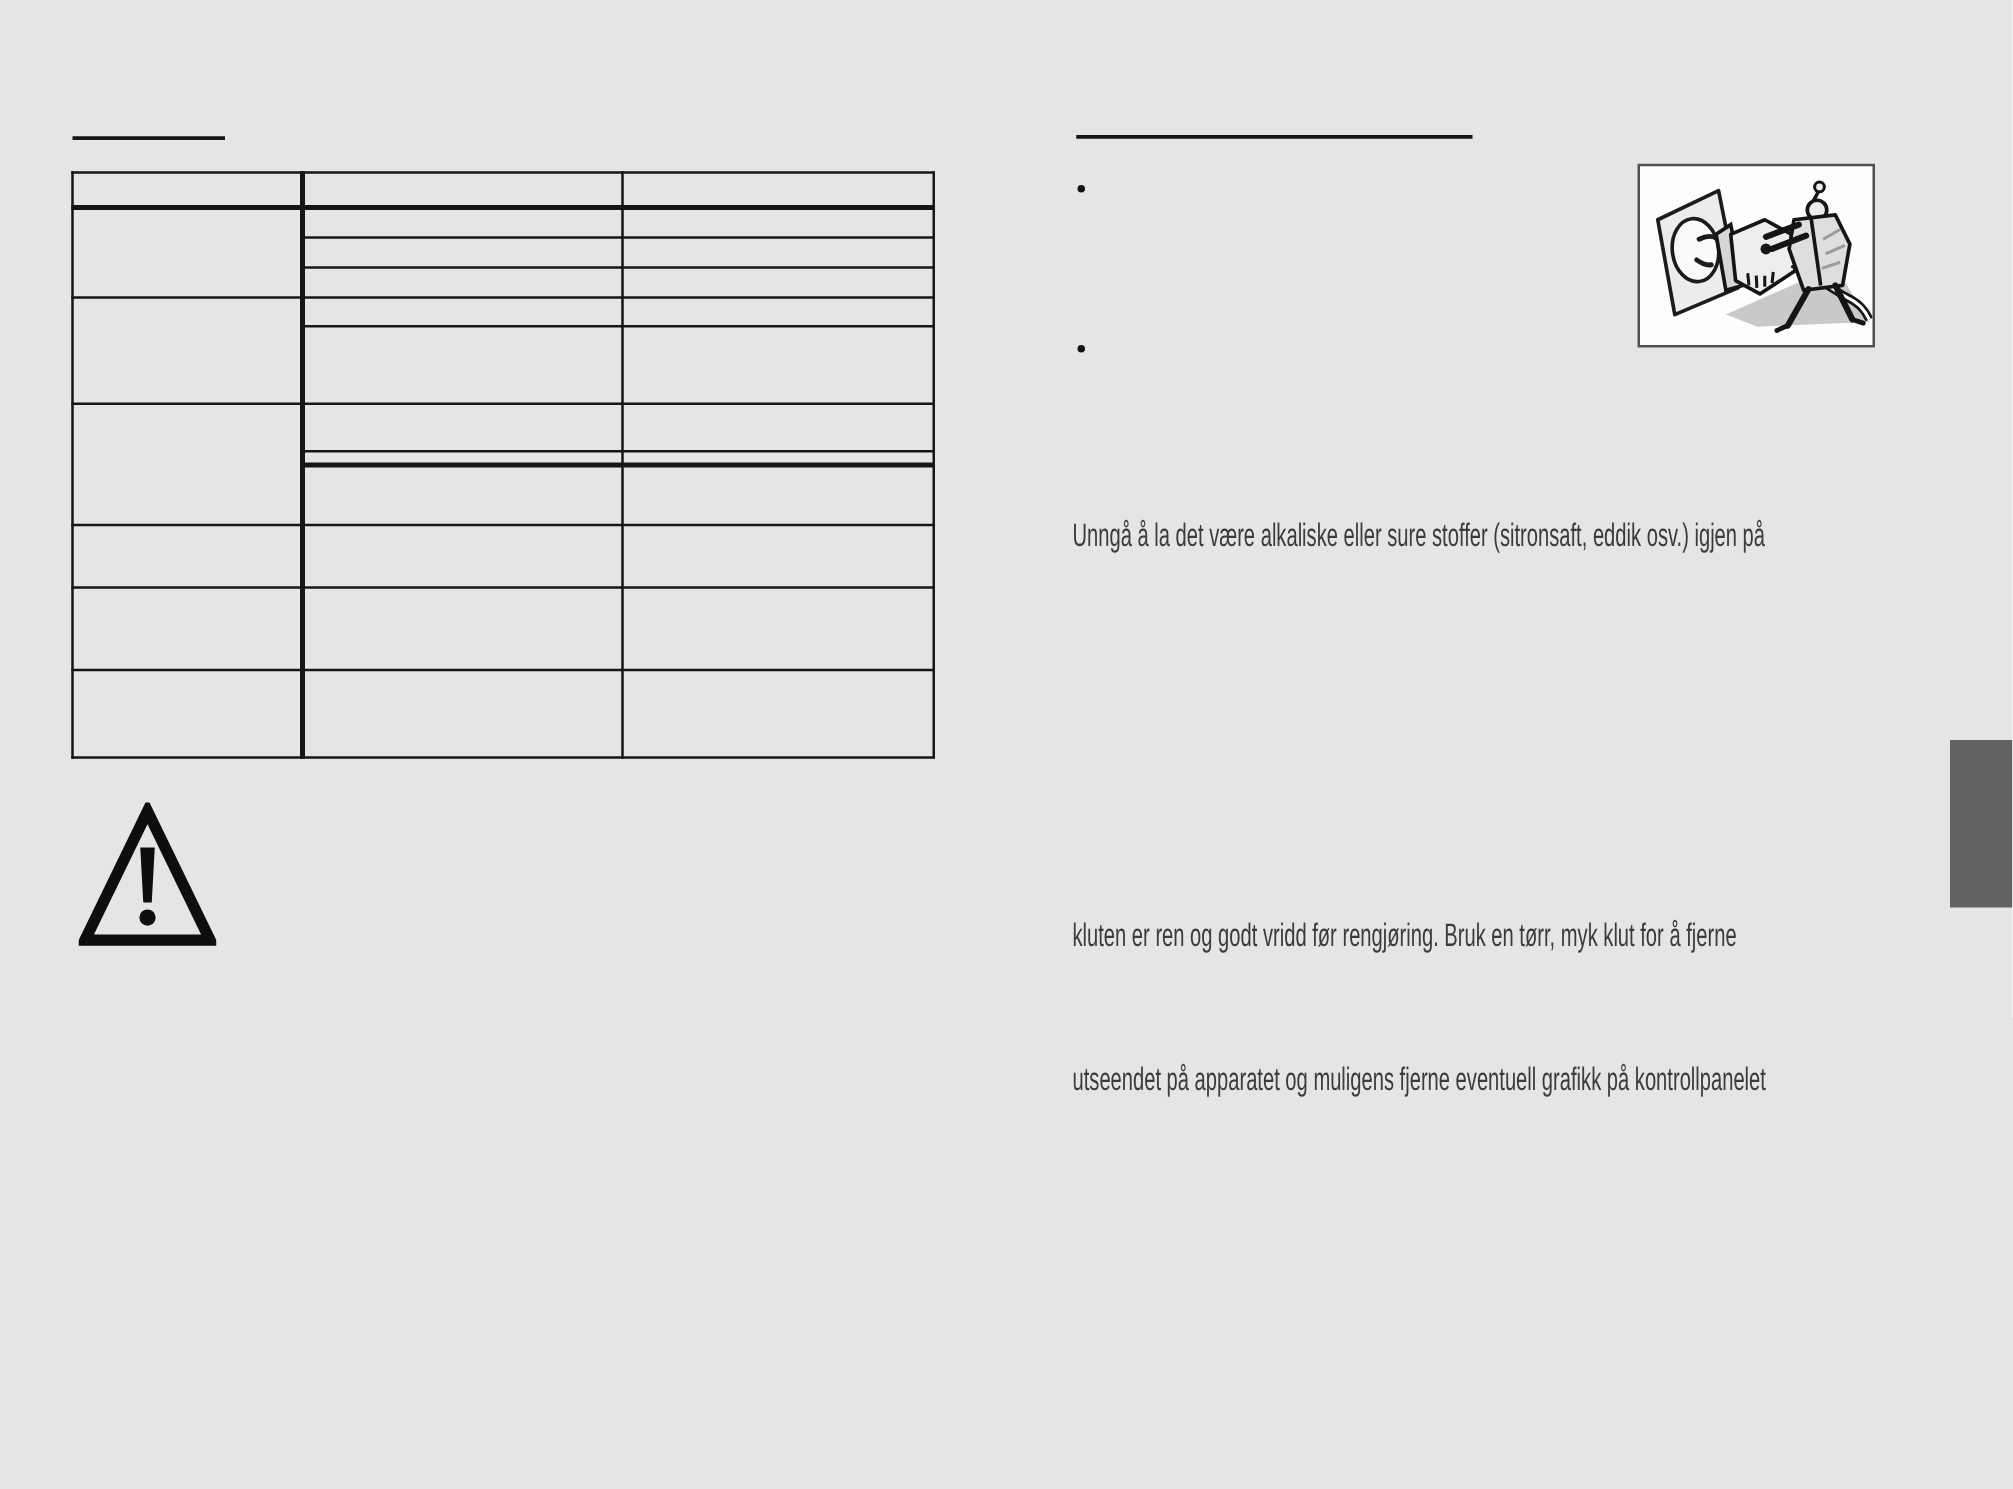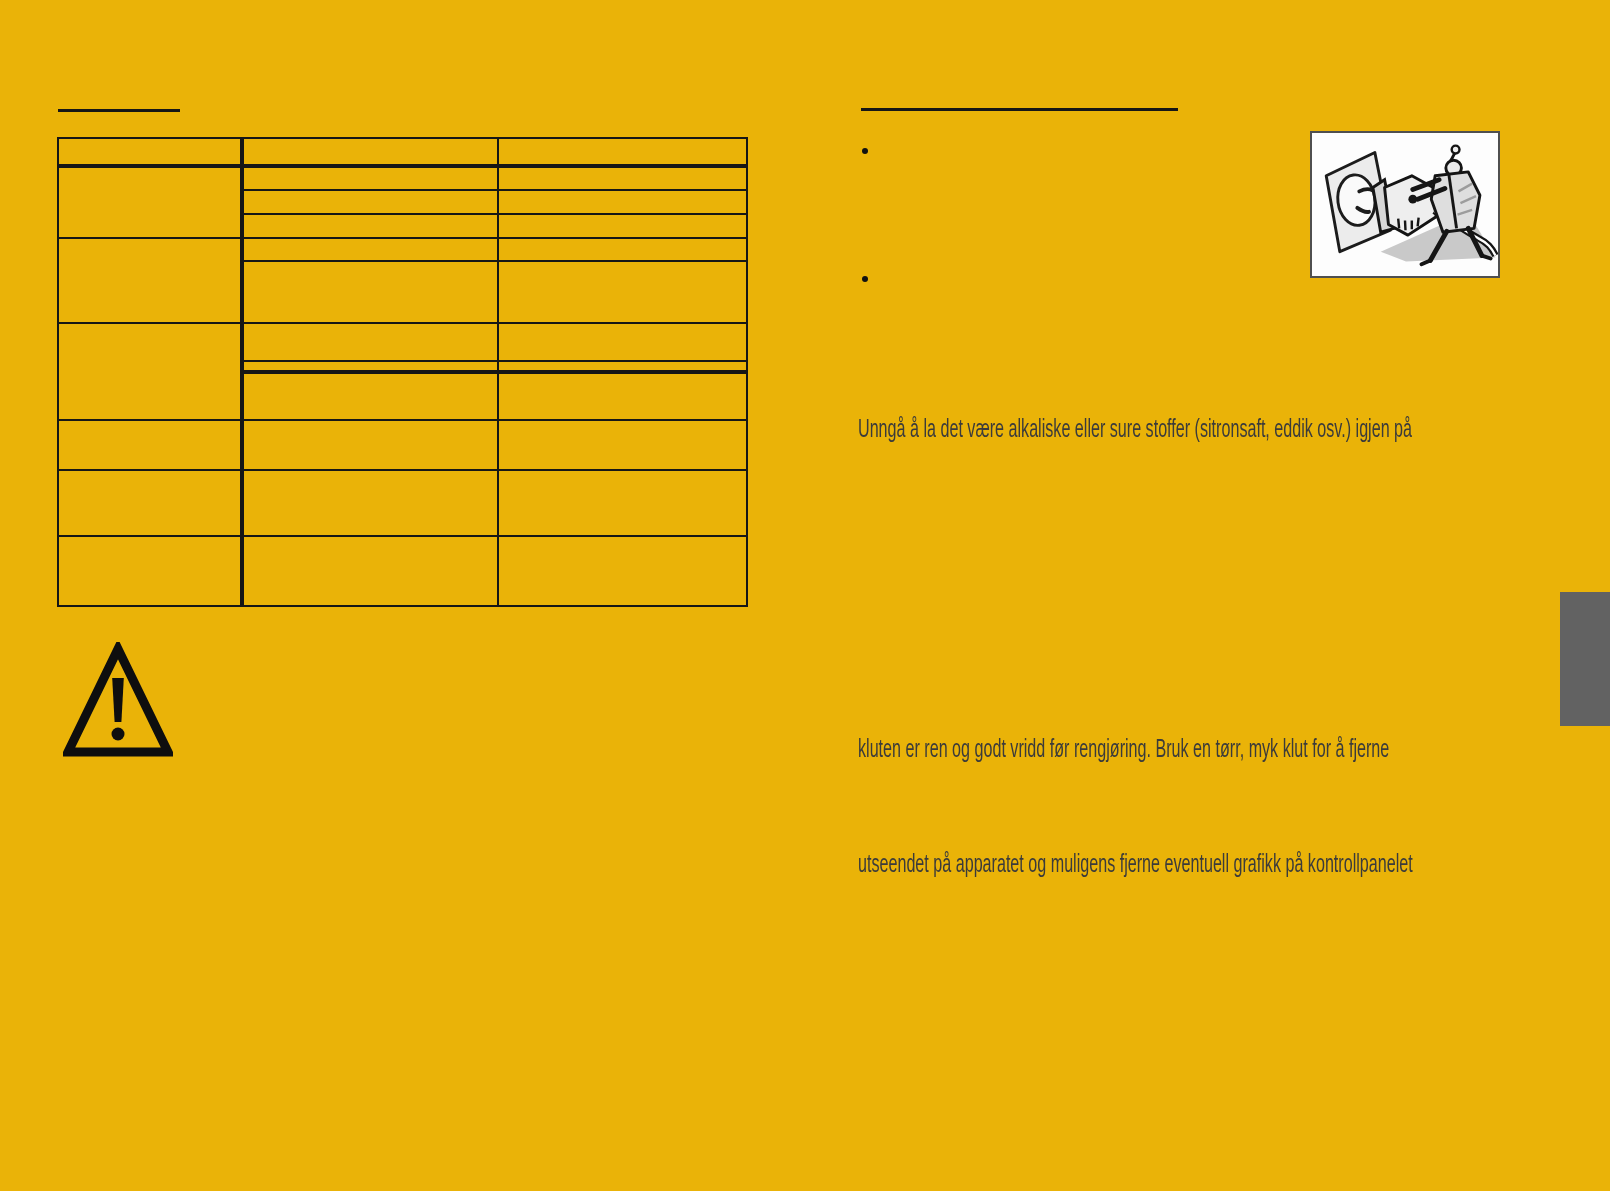--- a/index.html
+++ b/index.html
@@ -3,21 +3,21 @@
 <meta charset="utf-8">
 <style>
   :root{
     --rule_black:#161616;
     --text_gray:#3b3b3b;
     --tab_gray:#626262;
     --shadow_gray:#c9c9c9;
   }
   html,body{margin:0;padding:0;background:#ffffff;}
   .page{
-    position:relative;width:1610px;height:1191px;background:#eab308;overflow:hidden;
+    position:relative;width:1610px;height:1191px;background:#e5e5e5;overflow:hidden;
     font-family:"Liberation Sans", sans-serif;
   }
   .rule{position:absolute;background:var(--rule_black);}
   .tl{position:absolute;background:var(--rule_black);}
   .bodyline{
     position:absolute;left:858px;white-space:nowrap;
     font-size:26px;line-height:30px;color:var(--text_gray);
     transform:scaleX(0.62);transform-origin:0 50%;
     letter-spacing:0px;
   }

